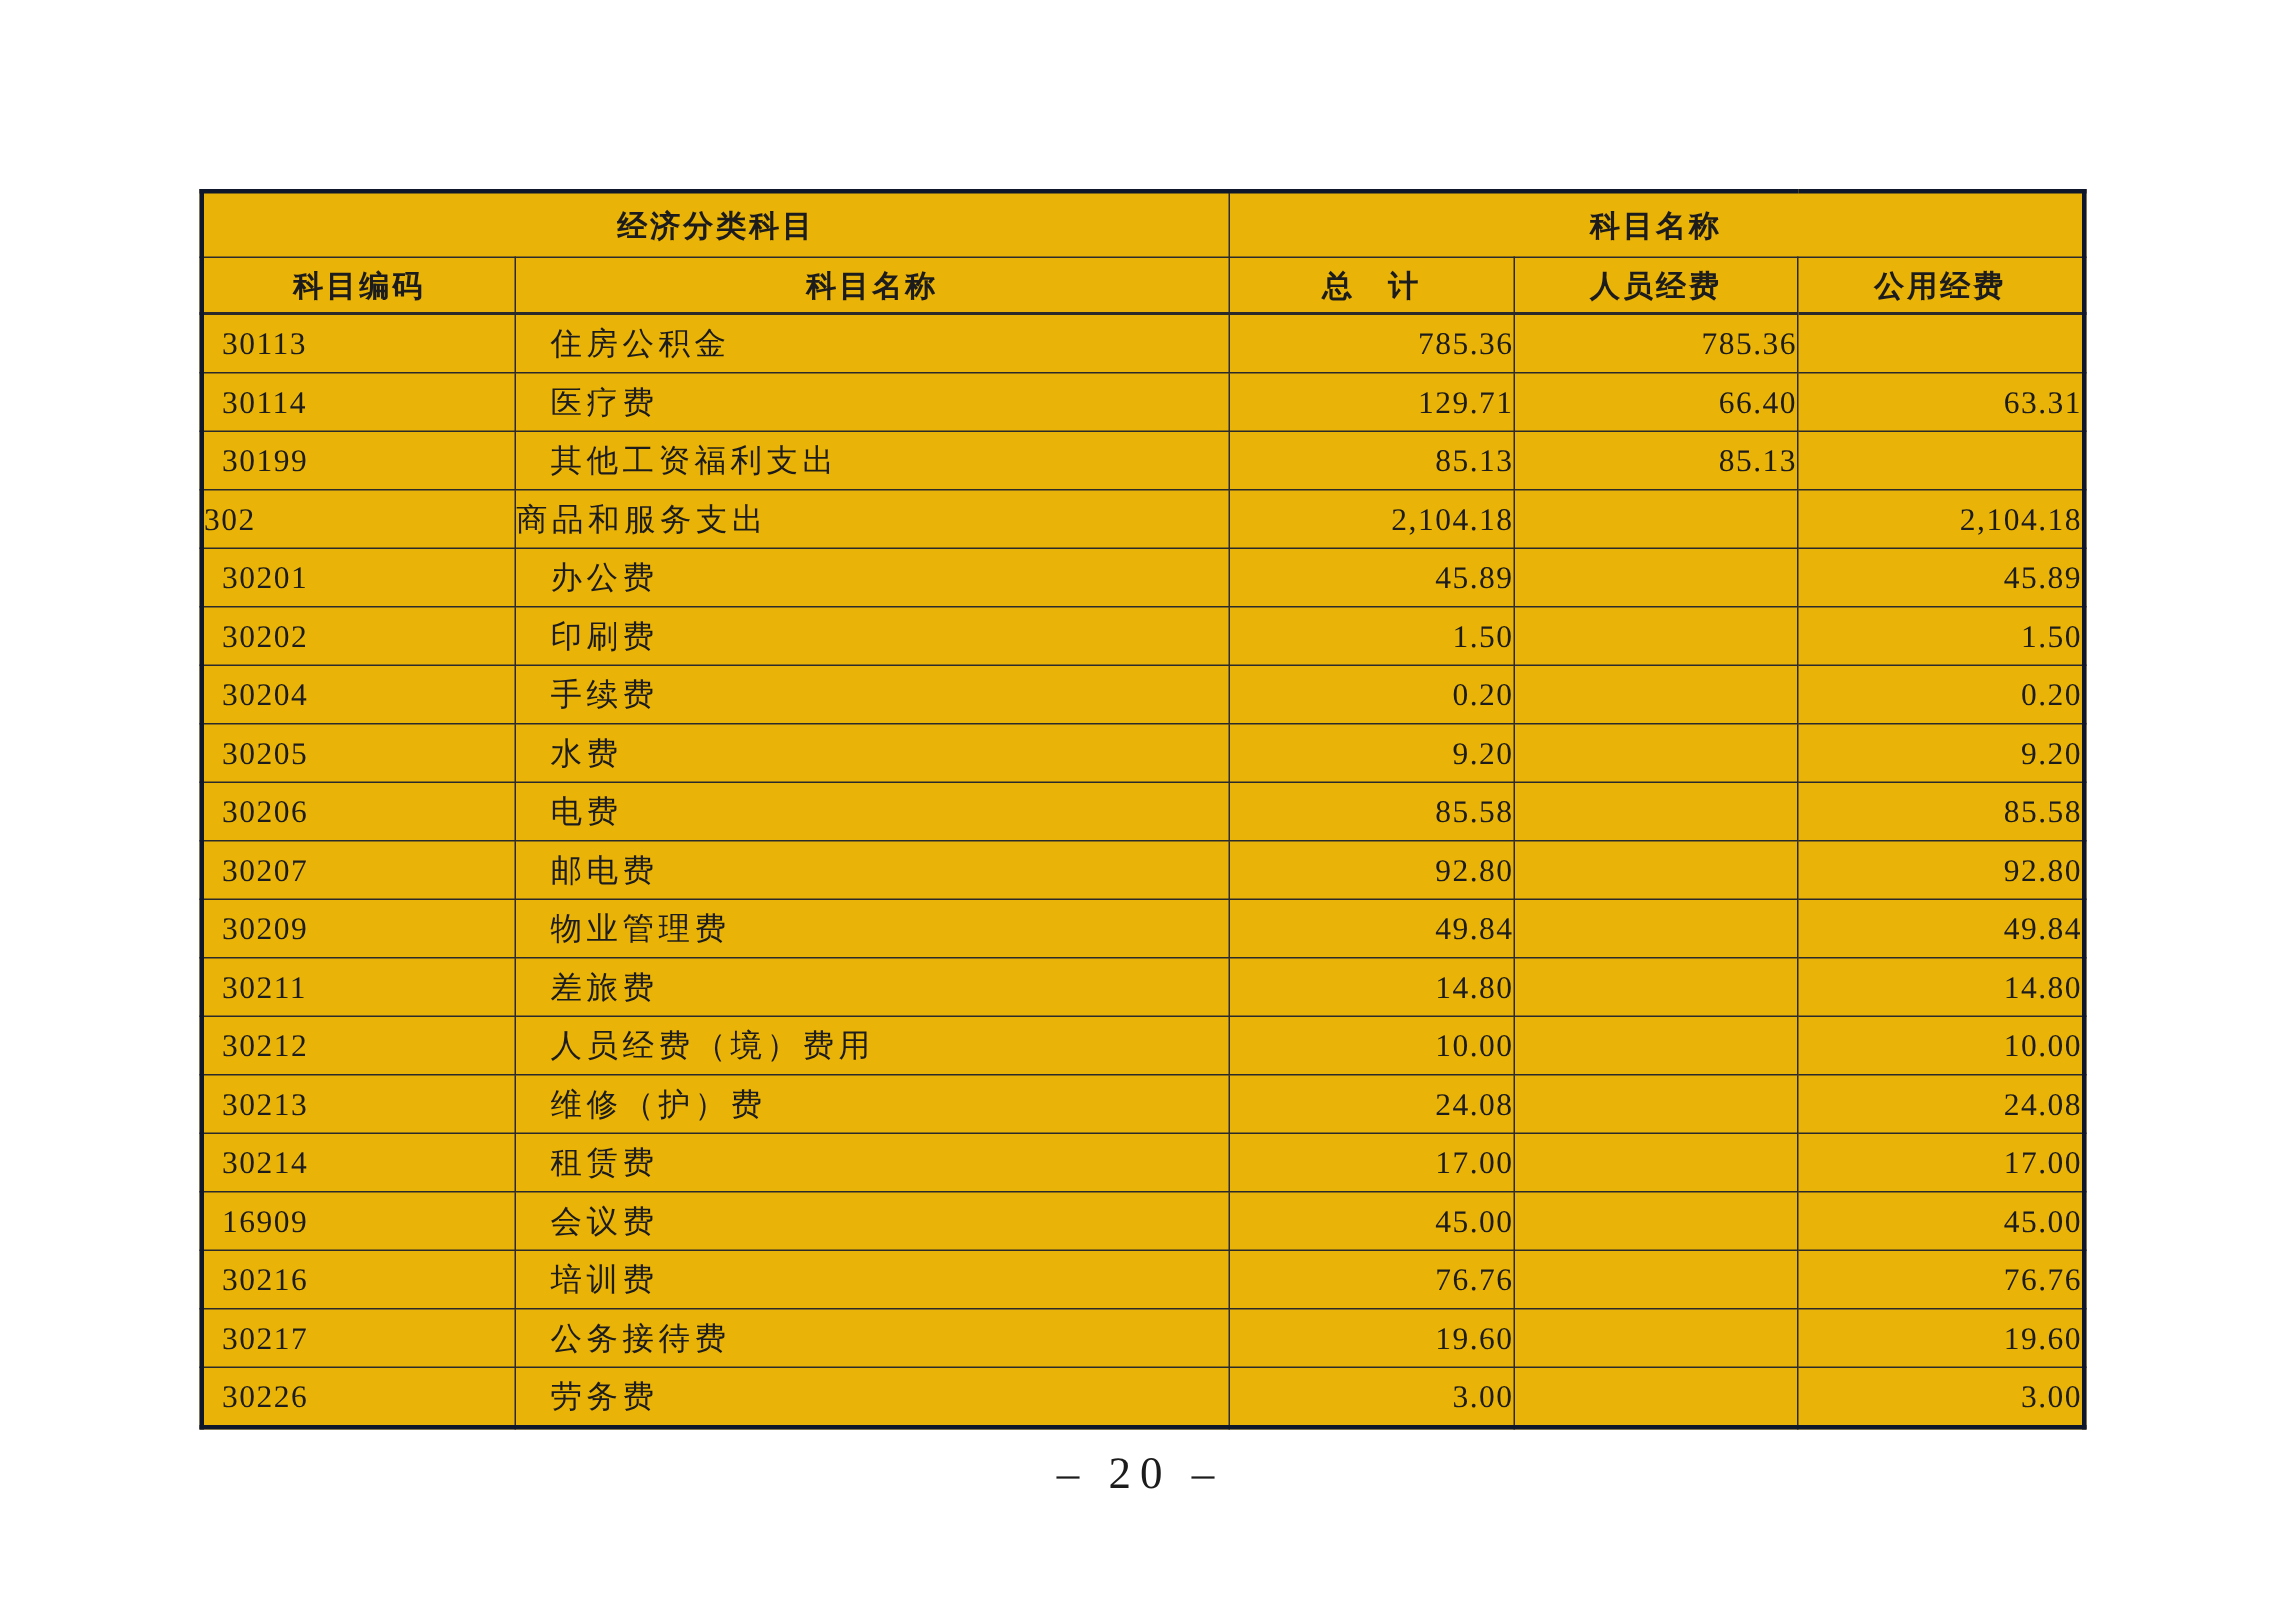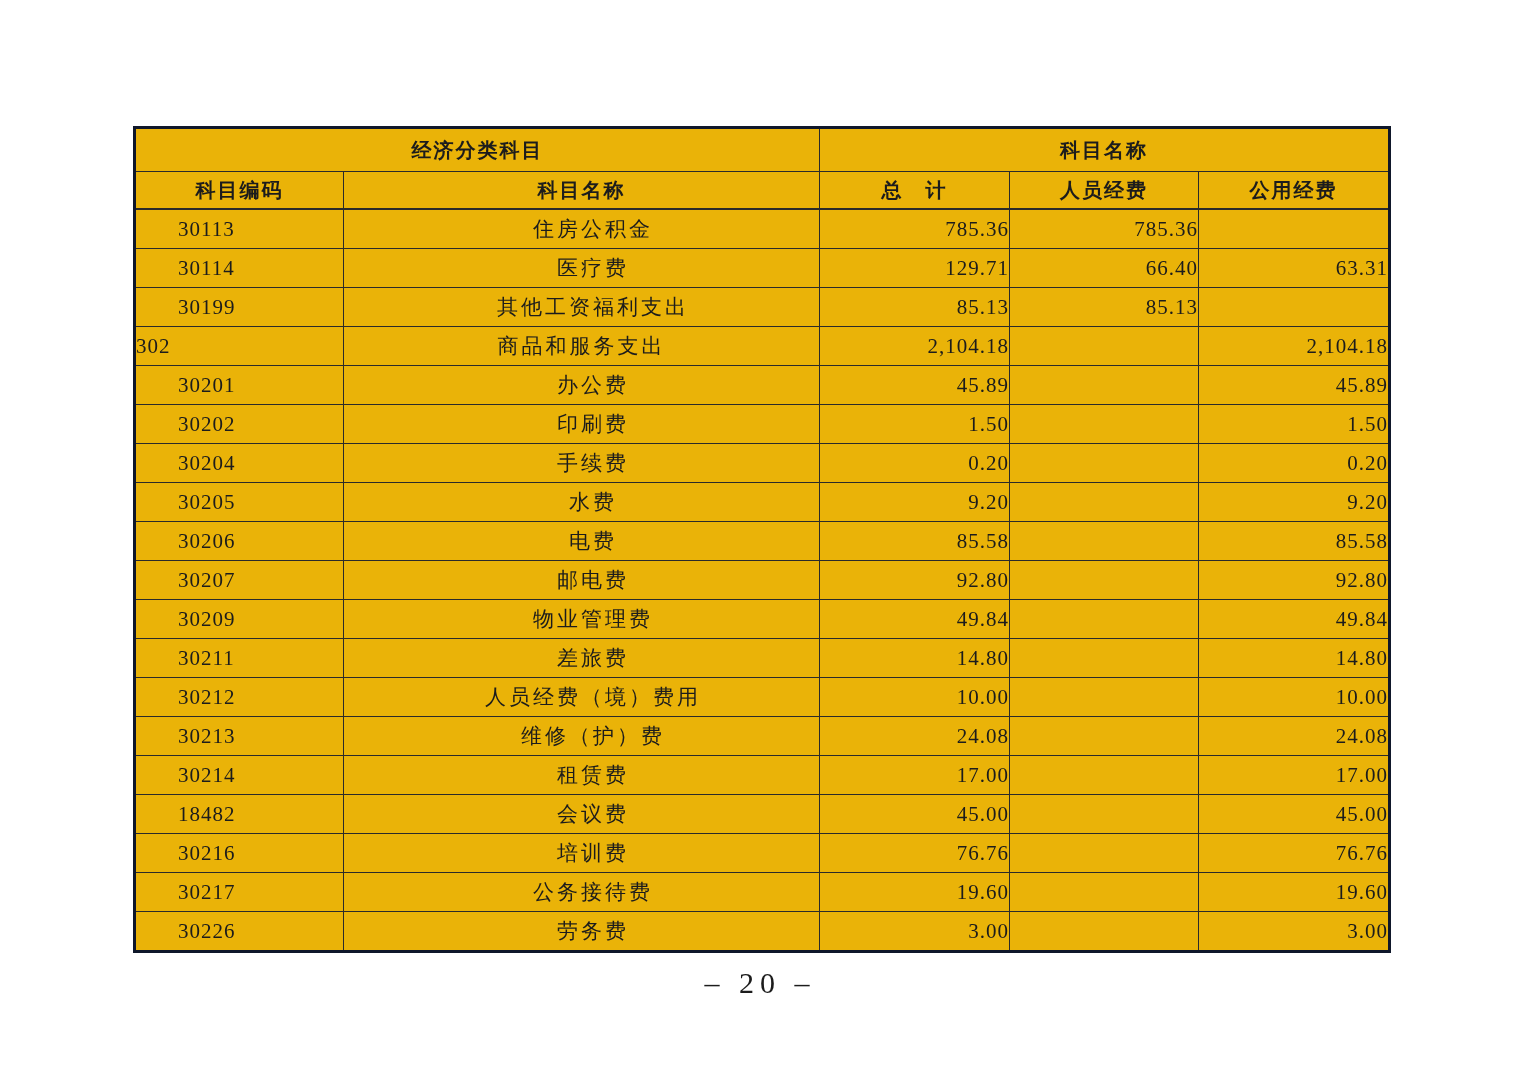--- a/index.html
+++ b/index.html
@@ -44,23 +44,23 @@
   tr.h2 th { height: 36px; border-bottom: 2px solid #2a2a2a; }
   table.budget tbody td {
     height: 38px;
     font-size: 21px;
   }
   td.code {
     text-align: left;
     padding-left: 6px;
     letter-spacing: 1px;
   }
-  tr.lv1 td.code { padding-left: 42px; }
+  tr.lv1 td.code { padding-left: 12px; }
   td.name {
-    text-align: center;
+    text-align: left;
     padding-left: 7px;
     letter-spacing: 3px;
   }
   tr.lv1 td.name { padding-left: 23px; }
   td.num {
     text-align: right;
     padding-right: 6px;
     letter-spacing: 1px;
     font-family: Liberation Serif, serif;
   }
@@ -199,21 +199,21 @@
       <td class="num">24.08</td>
     </tr>
     <tr class="lv1">
       <td class="code">30214</td>
       <td class="name">租赁费</td>
       <td class="num">17.00</td>
       <td class="num"></td>
       <td class="num">17.00</td>
     </tr>
     <tr class="lv1">
-      <td class="code">18482</td>
+      <td class="code">16909</td>
       <td class="name">会议费</td>
       <td class="num">45.00</td>
       <td class="num"></td>
       <td class="num">45.00</td>
     </tr>
     <tr class="lv1">
       <td class="code">30216</td>
       <td class="name">培训费</td>
       <td class="num">76.76</td>
       <td class="num"></td>

